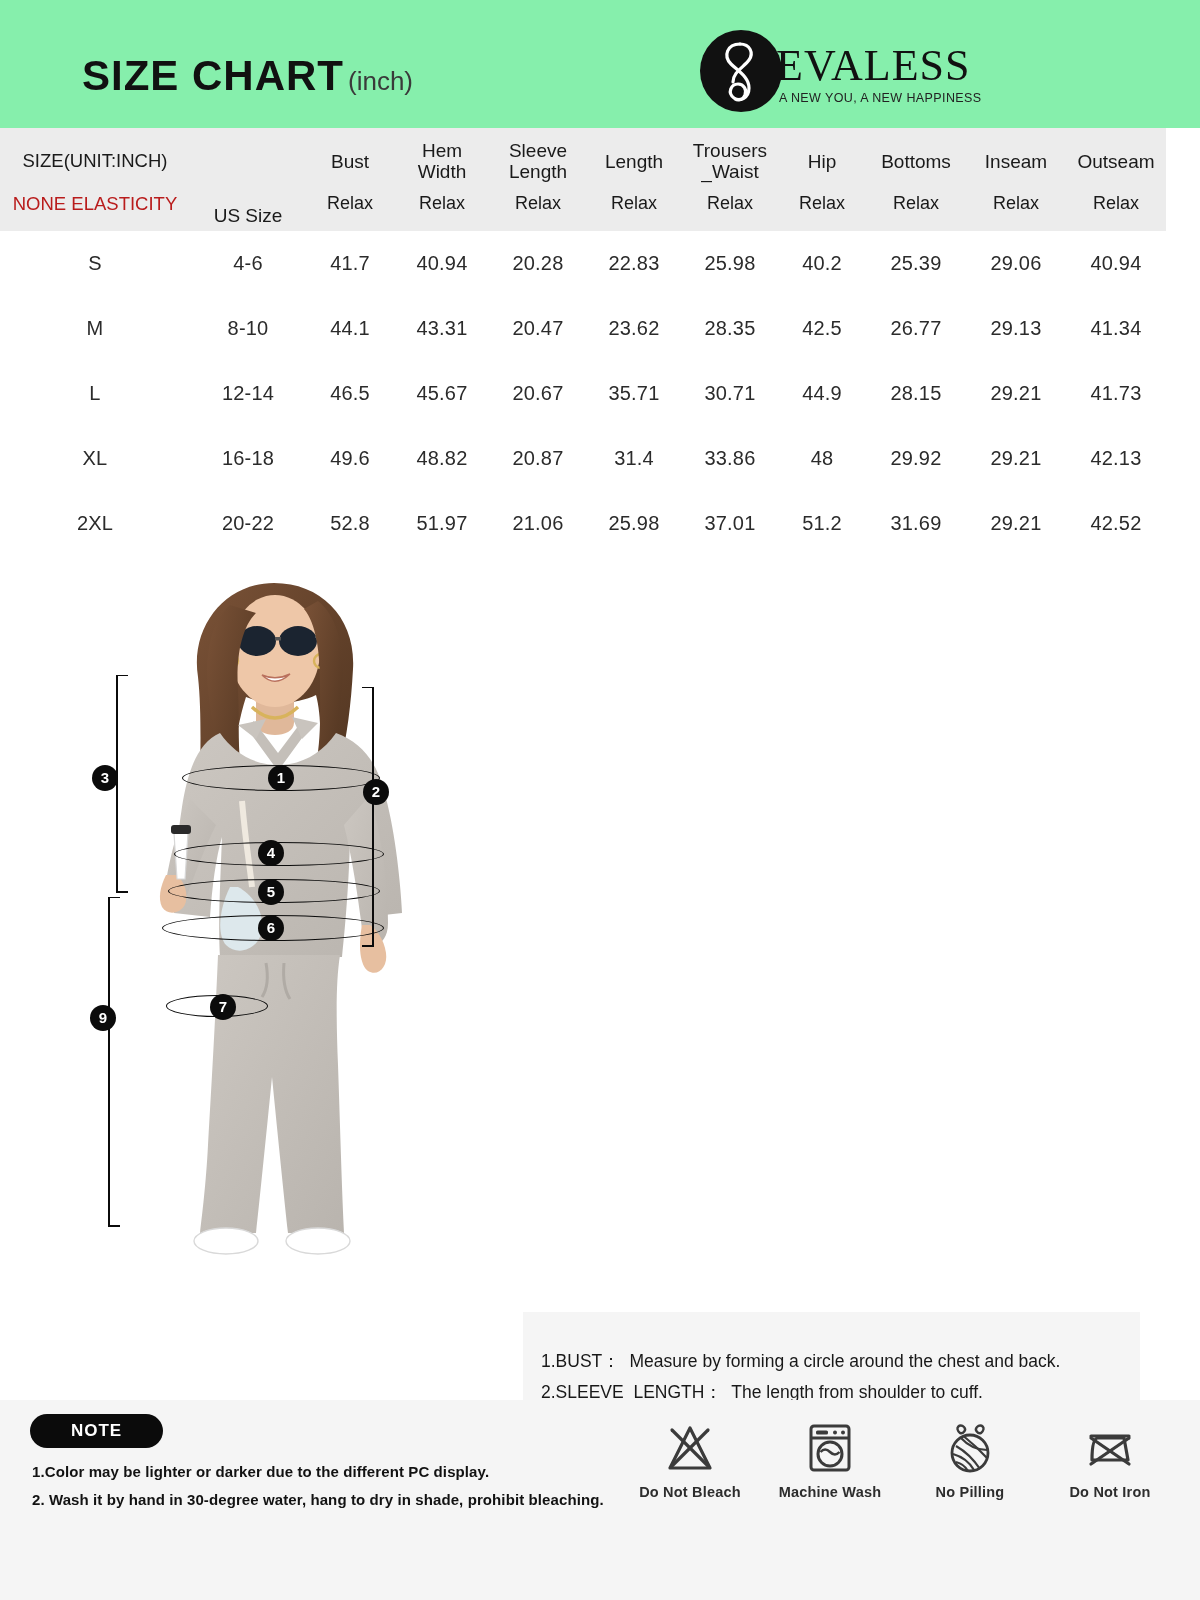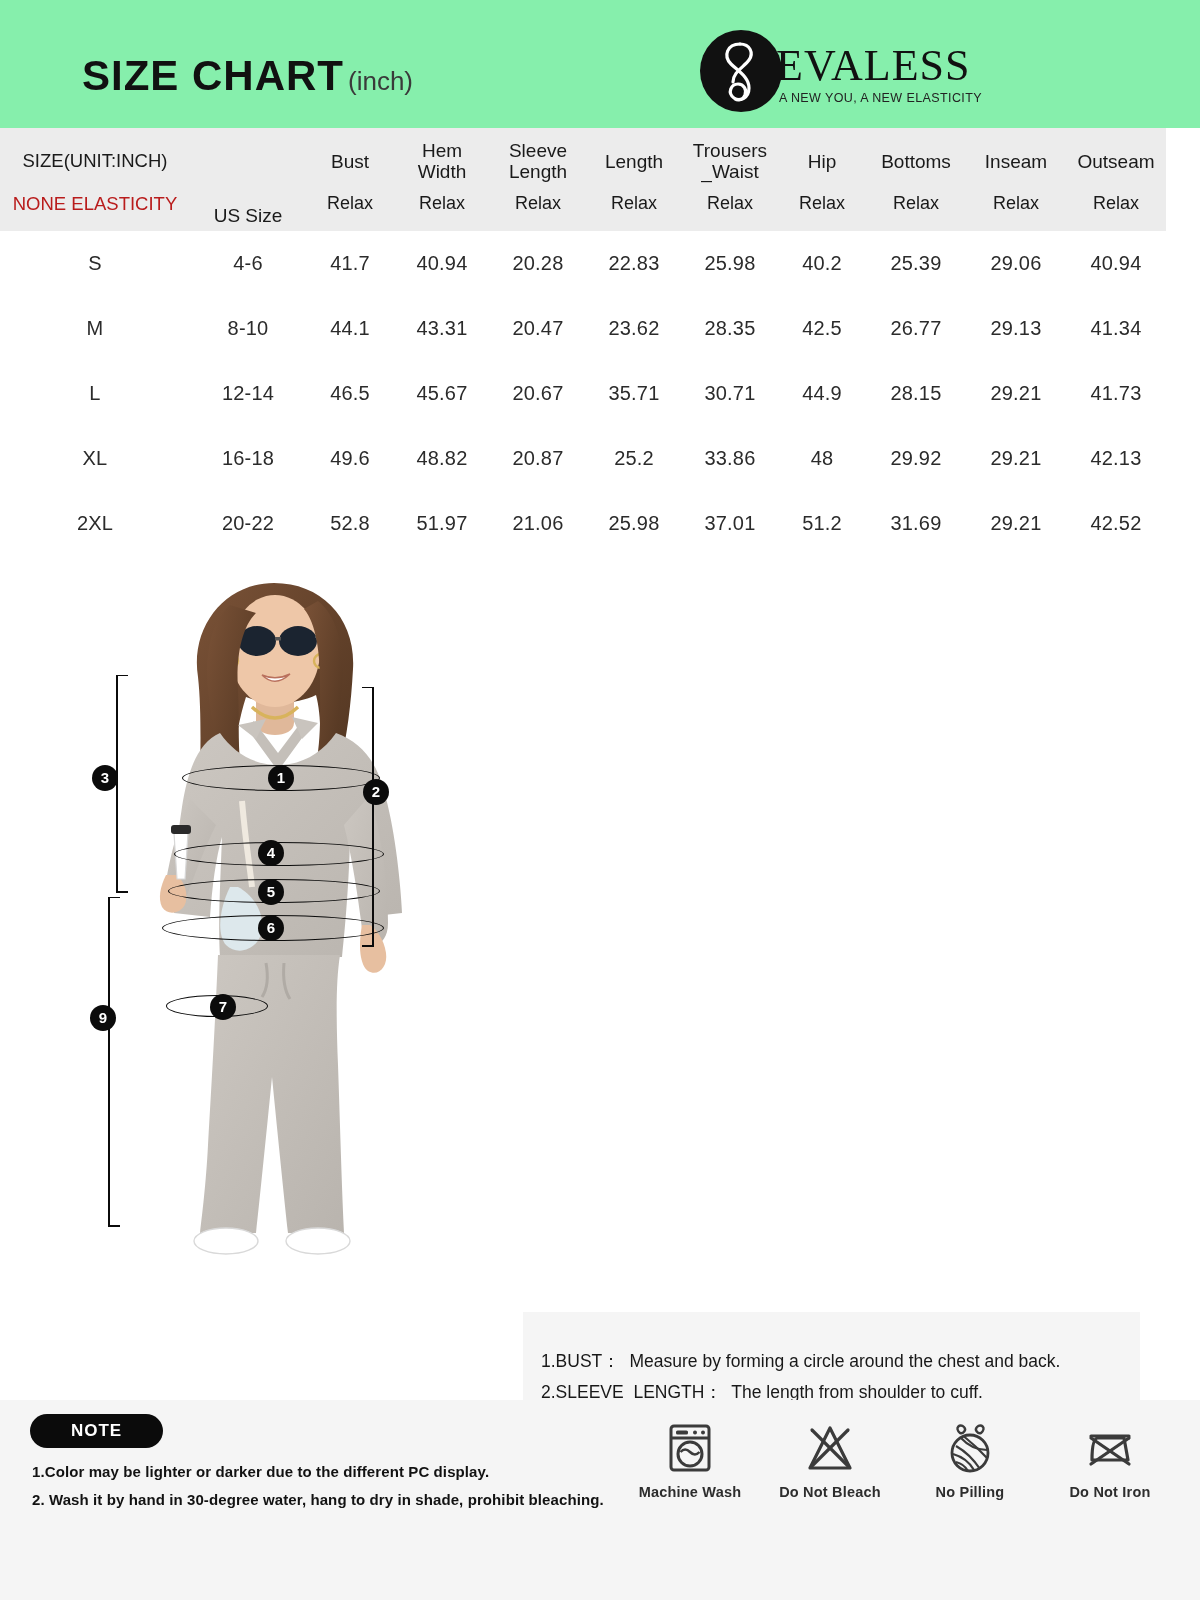--- a/index.html
+++ b/index.html
@@ -282,21 +282,21 @@
 
   <div class="logo-wrap">
     <div class="logo-mark">
       <svg class="swirl" width="82" height="82" viewBox="0 0 82 82">
         <path d="M40 14 C27 14 23 26 31 34 C38 41 49 47 49 58 C49 68 40 72 34 68 C27 63 31 54 38 54 C44 54 47 60 45 65 C43 70 38 71 35 69" fill="none" stroke="#ffffff" stroke-width="3.2" stroke-linecap="round"></path>
         <path d="M40 14 C50 14 54 23 49 30 C44 37 33 42 33 52" fill="none" stroke="#ffffff" stroke-width="3.2" stroke-linecap="round"></path>
       </svg>
     </div>
     <div class="logo-text-block">
       <span class="logo-name">EVALESS</span>
-      <span class="logo-tag">A NEW YOU, A NEW ELASTICITY</span>
+      <span class="logo-tag">A NEW YOU, A NEW HAPPINESS</span>
     </div>
   </div>
 </div>
 
 <div class="table-section">
   <table class="size-table">
     <colgroup>
       <col class="col-size">
         <col class="col-ussize">
       <col class="col-narrow">
@@ -379,21 +379,21 @@
         <td>28.15</td>
         <td>29.21</td>
         <td>41.73</td>
       </tr>
       <tr>
         <td>XL</td>
         <td>16-18</td>
         <td>49.6</td>
         <td>48.82</td>
         <td>20.87</td>
-        <td>25.2</td>
+        <td>31.4</td>
         <td>33.86</td>
         <td>48</td>
         <td>29.92</td>
         <td>29.21</td>
         <td>42.13</td>
       </tr>
       <tr>
         <td>2XL</td>
         <td>20-22</td>
         <td>52.8</td>
@@ -545,38 +545,38 @@
   <div class="note-pill">NOTE</div>
   <div class="note-lines">
     <p>1.Color may be lighter or darker due to the different PC display.</p>
     <p>2. Wash it by hand in 30-degree water, hang to dry in shade, prohibit bleaching.</p>
   </div>
 
   <div class="care-row">
 
     <div class="care-item">
       <svg width="56" height="56" viewBox="0 0 56 56">
+        <path d="M28 8 L48 48 L8 48 Z" fill="none" stroke="#3b3b3b" stroke-width="3.2" stroke-linejoin="round"></path>
+        <line x1="10" y1="10" x2="46" y2="46" stroke="#3b3b3b" stroke-width="3.2" stroke-linecap="round"></line>
+        <line x1="46" y1="10" x2="10" y2="46" stroke="#3b3b3b" stroke-width="3.2" stroke-linecap="round"></line>
+      </svg>
+      <span class="care-label">Do Not Bleach</span>
+    </div>
+
+    <div class="care-item">
+      <svg width="56" height="56" viewBox="0 0 56 56">
         <rect x="9" y="6" width="38" height="44" rx="3" fill="none" stroke="#3b3b3b" stroke-width="3"></rect>
         <line x1="9" y1="18" x2="47" y2="18" stroke="#3b3b3b" stroke-width="3"></line>
         <rect x="14" y="10.5" width="12" height="4" rx="1.6" fill="#3b3b3b"></rect>
         <circle cx="33" cy="12.5" r="2" fill="#3b3b3b"></circle>
         <circle cx="41" cy="12.5" r="2" fill="#3b3b3b"></circle>
         <circle cx="28" cy="34" r="12" fill="none" stroke="#3b3b3b" stroke-width="3"></circle>
         <path d="M18.5 32 Q23 27 28 32 Q33 37 37.5 32" fill="none" stroke="#3b3b3b" stroke-width="2.6"></path>
       </svg>
       <span class="care-label">Machine Wash</span>
-    </div>
-
-    <div class="care-item">
-      <svg width="56" height="56" viewBox="0 0 56 56">
-        <path d="M28 8 L48 48 L8 48 Z" fill="none" stroke="#3b3b3b" stroke-width="3.2" stroke-linejoin="round"></path>
-        <line x1="10" y1="10" x2="46" y2="46" stroke="#3b3b3b" stroke-width="3.2" stroke-linecap="round"></line>
-        <line x1="46" y1="10" x2="10" y2="46" stroke="#3b3b3b" stroke-width="3.2" stroke-linecap="round"></line>
-      </svg>
-      <span class="care-label">Do Not Bleach</span>
     </div>
 
     <div class="care-item">
       <svg width="56" height="56" viewBox="0 0 56 56">
         <circle cx="28" cy="33" r="18" fill="none" stroke="#3b3b3b" stroke-width="2.8"></circle>
         <path d="M14 26 Q28 34 38 49" fill="none" stroke="#3b3b3b" stroke-width="2.2"></path>
         <path d="M11 34 Q25 38 32 50" fill="none" stroke="#3b3b3b" stroke-width="2.2"></path>
         <path d="M19 18 Q30 30 45 30" fill="none" stroke="#3b3b3b" stroke-width="2.2"></path>
         <path d="M14 42 Q22 44 26 51" fill="none" stroke="#3b3b3b" stroke-width="2.2"></path>
         <path d="M22 16.5 Q34 26 45 38" fill="none" stroke="#3b3b3b" stroke-width="2.2"></path>

